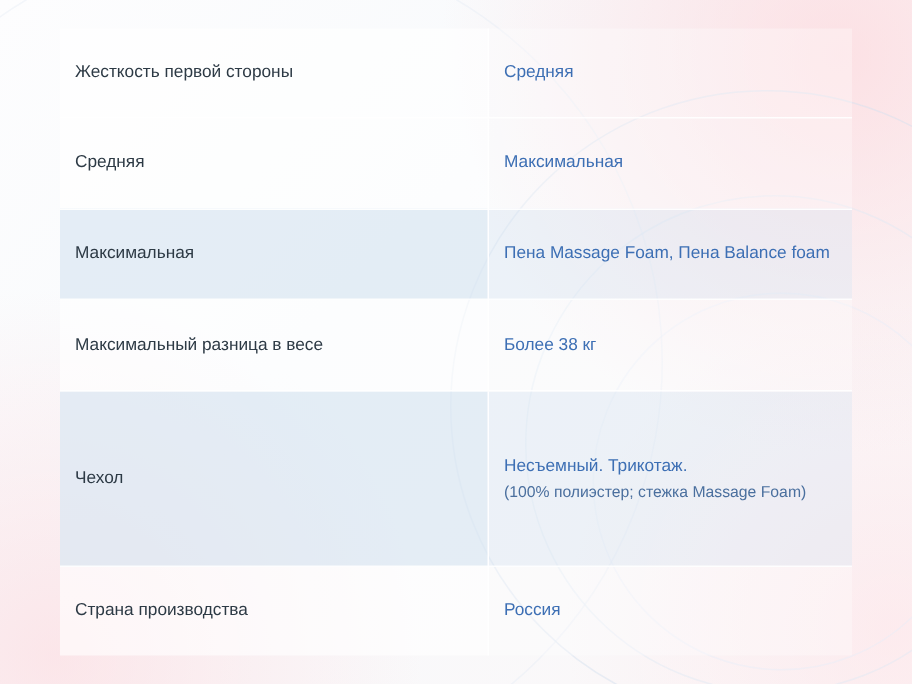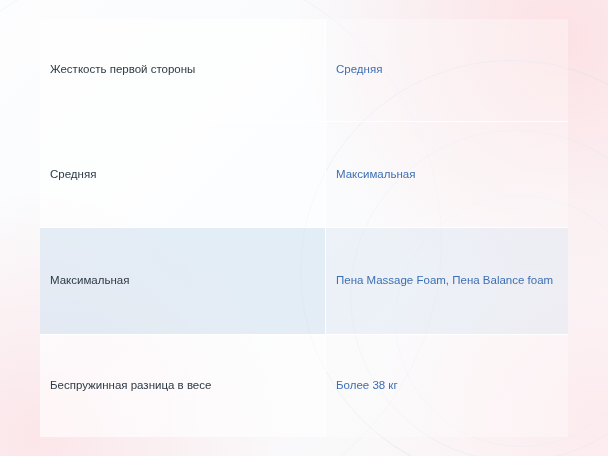--- a/index.html
+++ b/index.html
@@ -100,19 +100,30 @@
         </tr>
         <tr>
           <td class="label">Средняя</td>
           <td class="value">Максимальная</td>
         </tr>
         <tr class="alt">
           <td class="label">Максимальная</td>
           <td class="value">Пена Massage Foam, Пена Balance foam</td>
         </tr>
         <tr>
-          <td class="label">Беспружинная разница в весе</td>
+          <td class="label">Максимальный разница в весе</td>
           <td class="value">Более 38 кг</td>
+        </tr>
+        <tr class="alt">
+          <td class="label">Чехол</td>
+          <td class="value">
+            <span>Несъемный. Трикотаж.</span>
+            <span class="sub">(100% полиэстер; стежка Massage Foam)</span>
+          </td>
+        </tr>
+        <tr>
+          <td class="label">Страна производства</td>
+          <td class="value">Россия</td>
         </tr>
       </tbody>
     </table>
   </div>
 </div>
 
 </body></html>

